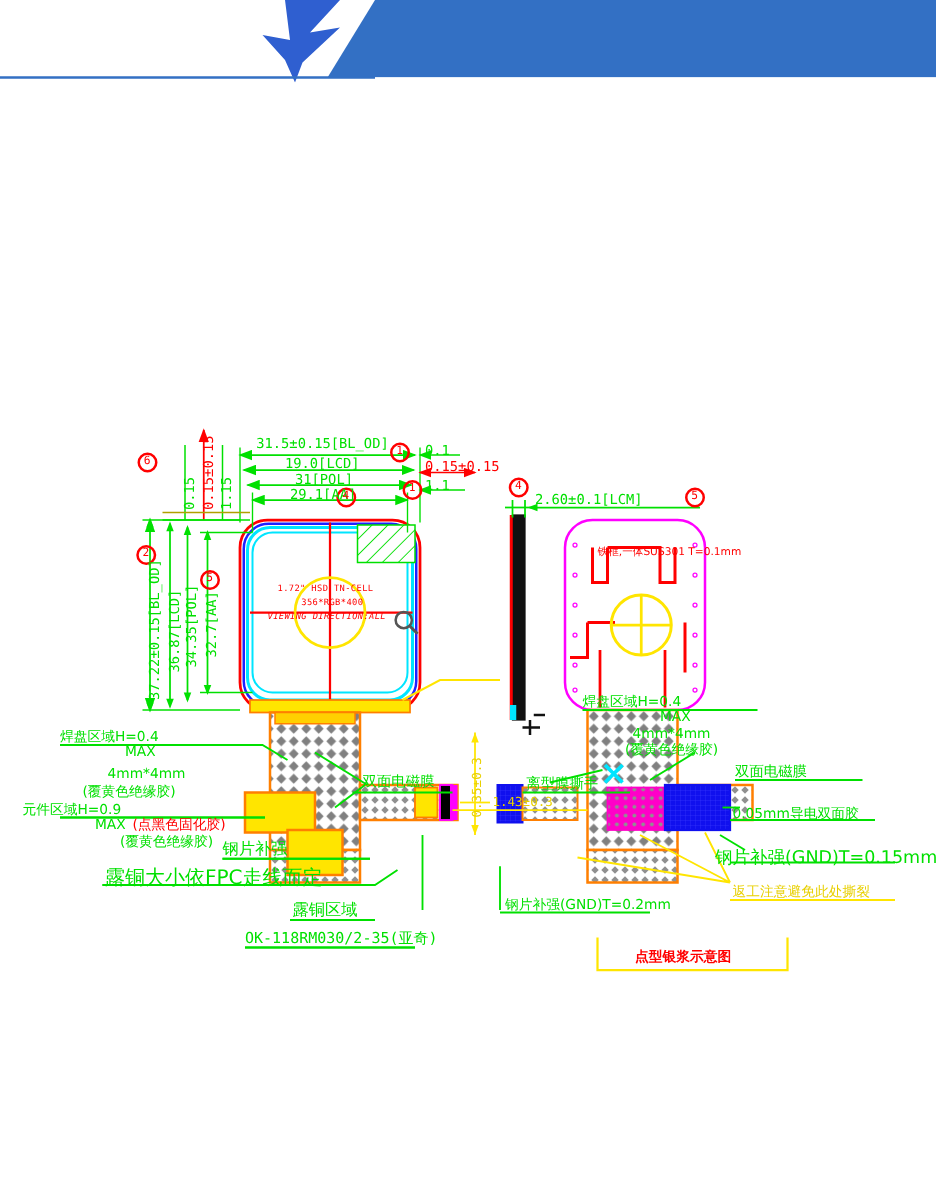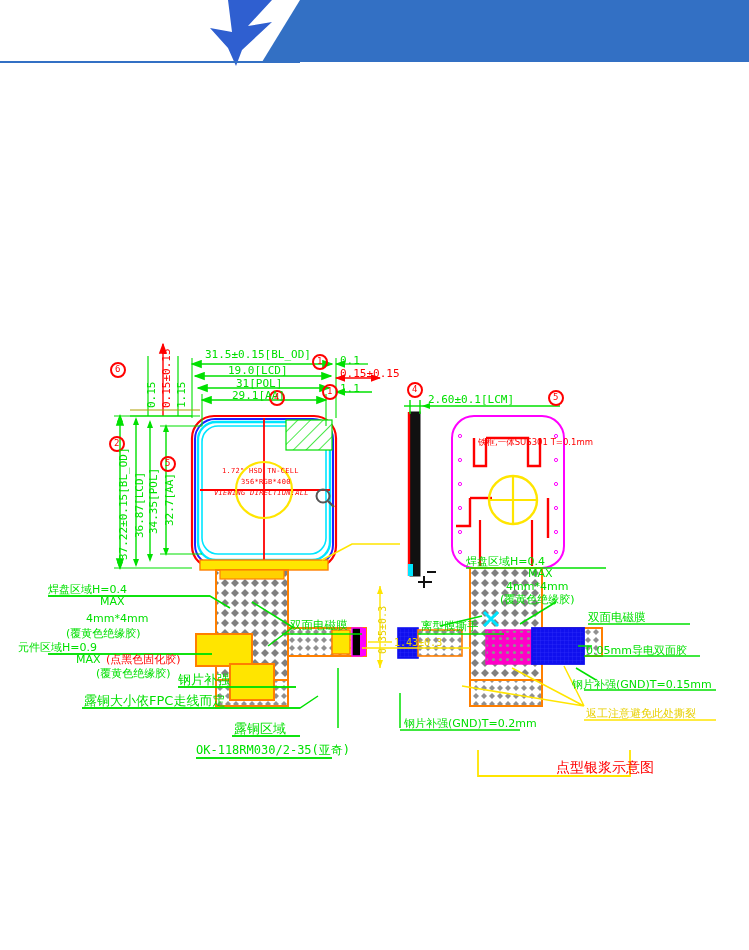--- a/index.html
+++ b/index.html
@@ -406,39 +406,39 @@
   <div class="cadtext g cn" style="left:100px; top:528px; font-size:11px;">MAX</div>
   <div class="cadtext g cn" style="left:86px; top:545px; font-size:11px;">4mm*4mm</div>
   <div class="cadtext g cn" style="left:66px; top:560px; font-size:11px;">(覆黄色绝缘胶)</div>
 
   <div class="cadtext g cn" style="left:18px; top:574px; font-size:11px;">元件区域H=0.9</div>
   <div class="cadtext g cn" style="left:76px; top:586px; font-size:11px;">MAX</div>
   <div class="cadtext r cn" style="left:106px; top:586px; font-size:11px;">(点黑色固化胶)</div>
   <div class="cadtext g cn" style="left:96px; top:600px; font-size:11px;">(覆黄色绝缘胶)</div>
 
   <div class="cadtext g cn" style="left:178px; top:605px; font-size:13px;">钢片补强</div>
-  <div class="cadtext g cn" style="left:84px; top:626px; font-size:13px;">露铜大小依FPC走线而定</div>
+  <div class="cadtext g cn" style="left:84px; top:626px; font-size:16px;">露铜大小依FPC走线而定</div>
   <div class="cadtext g cn" style="left:234px; top:654px; font-size:13px;">露铜区域</div>
   <div class="cadtext g" style="left:196px; top:676px; font-size:12px;">OK-118RM030/2-35(亚奇)</div>
 
   <div class="cadtext g cn" style="left:290px; top:552px; font-size:11.5px;">双面电磁膜</div>
   <div class="cadtext g cn" style="left:404px; top:650px; font-size:11px;">钢片补强(GND)T=0.2mm</div>
 
   <div class="cadtext g cn" style="left:466px; top:488px; font-size:11px;">焊盘区域H=0.4</div>
   <div class="cadtext g cn" style="left:528px; top:500px; font-size:11px;">MAX</div>
   <div class="cadtext g cn" style="left:506px; top:513px; font-size:11px;">4mm*4mm</div>
   <div class="cadtext g cn" style="left:500px; top:526px; font-size:11px;">(覆黄色绝缘胶)</div>
 
   <div class="cadtext g cn" style="left:421px; top:553px; font-size:11.5px;">离型膜撕手</div>
   <div class="cadtext g cn" style="left:588px; top:544px; font-size:11.5px;">双面电磁膜</div>
   <div class="cadtext g cn" style="left:586px; top:577px; font-size:11px;">0.05mm导电双面胶</div>
-  <div class="cadtext g cn" style="left:572px; top:611px; font-size:11px;text-align:right;">钢片补强(GND)T=0.15mm</div>
+  <div class="cadtext g cn" style="left:572px; top:611px; font-size:14px;text-align:right;">钢片补强(GND)T=0.15mm</div>
   <div class="cadtext cn" style="left:586px; top:640px; font-size:11px; color:#e8d000;">返工注意避免此处撕裂</div>
 
-  <div class="cadtext r cn" style="left:508px; top:692px; font-size:14px; font-weight:normal;margin-left:48px;">点型银浆示意图</div>
+  <div class="cadtext r cn" style="left:508px; top:692px; font-size:11px; font-weight:bold;">点型银浆示意图</div>
 
   <div class="cadtext r" style="left:317px; top:289px; font-size:9px;">1</div>
   <div class="cadtext r" style="left:114px; top:371px; font-size:9px;">2</div>
   <div class="cadtext r" style="left:274px; top:325px; font-size:9px;">4</div>
   <div class="cadtext r" style="left:165px; top:391px; font-size:9px;">5</div>
   <div class="cadtext r" style="left:115px; top:297px; font-size:9px;">6</div>
   <div class="cadtext r" style="left:553px; top:325px; font-size:9px;">5</div>
   <div class="cadtext r" style="left:327px; top:319px; font-size:9px;">1</div>
   <div class="cadtext r" style="left:412px; top:317px; font-size:9px;">4</div>
 

